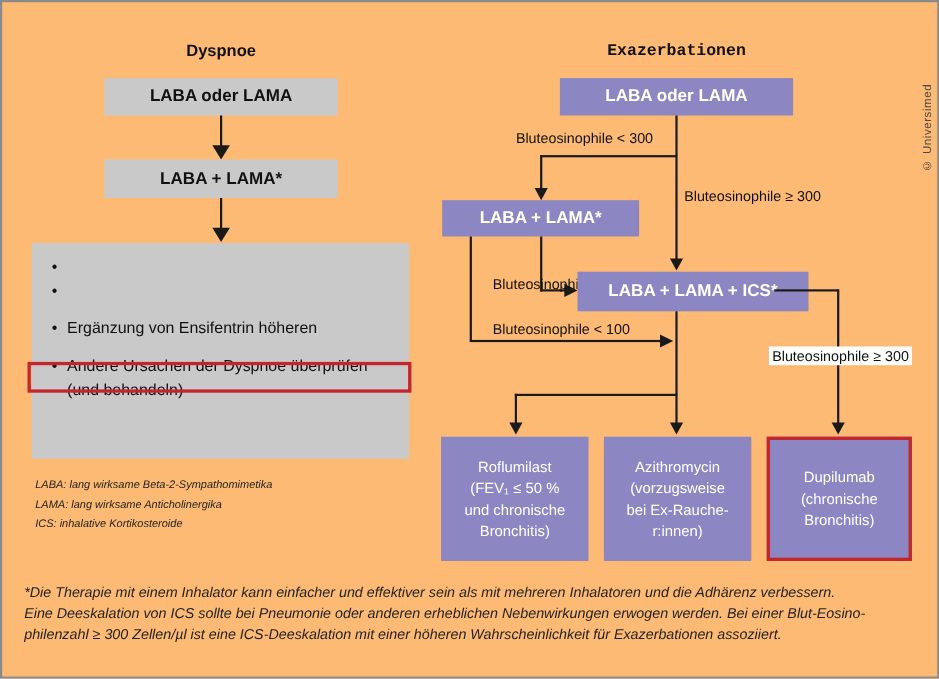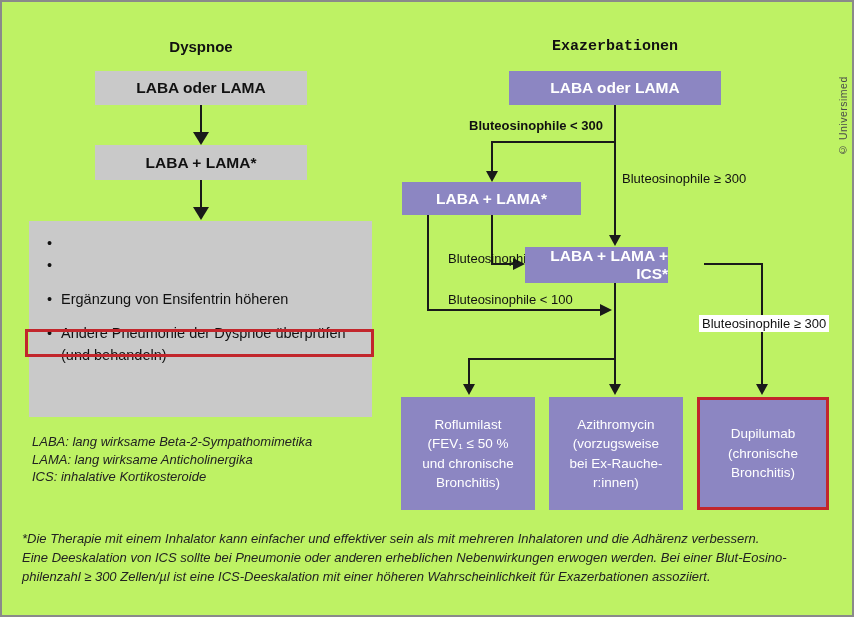--- a/index.html
+++ b/index.html
@@ -1,19 +1,19 @@
 <!DOCTYPE html>
 <html><head>
 <meta charset="utf-8">
 <style>
   html,body{margin:0;padding:0;background:#ffffff;}
   #canvas{
     position:relative;
     width:854px;height:617px;
-    background:#bef264;
+    background:#fdba74;
     border:2px solid #8a8a8a;
     box-sizing:border-box;
     font-family:"Liberation Sans", sans-serif;
     color:#1a1a1a;
     overflow:hidden;
   }
   .abs{position:absolute;}
   .col-title{
     font-size:15px;font-weight:bold;text-align:center;color:#111;
   }
@@ -34,21 +34,21 @@
     padding:11px 8px 0 18px;font-size:14.5px;line-height:22px;color:#111;
   }
   .bullet-item{display:flex;align-items:flex-start;}
   .bullet-item .dot{width:14px;flex:0 0 14px;text-align:left;}
   .bullet-item .txt{white-space:pre-line;}
   .gap{margin-top:8px;}
   .red-overlay{
     border:3px solid #c2262c;background:transparent;box-sizing:border-box;
   }
   .legend{
-    font-size:13px;font-style:italic;line-height:17.5px;color:#222;white-space:pre-line;
+    font-size:10px;font-style:italic;line-height:17.5px;color:#222;white-space:pre-line;
   }
   .footnote{
     font-size:13px;font-style:italic;line-height:19px;color:#222;white-space:pre-line;
   }
   .lbl{font-size:13px;color:#111;white-space:nowrap;}
   .lbl.bg-white{background:#ffffff;padding:1px 3px;}
   .vline{width:1.5px;background:#1a1a1a;}
   .hline{height:1.5px;background:#1a1a1a;}
   .arr-down{
     width:0;height:0;
@@ -92,58 +92,58 @@
     </div>
     <div class="bullet-item">
       <span class="dot">•</span>
     </div>
     <div class="bullet-item gap" style="margin-top:12px;">
       <span class="dot">•</span>
       <span class="txt">Ergänzung von Ensifentrin höheren</span>
     </div>
     <div class="bullet-item" style="margin-top:12px;">
       <span class="dot">•</span>
-      <span class="txt">Andere Pneumonie der Dyspnoe überprüfen
+      <span class="txt">Andere Ursachen der Dyspnoe überprüfen
 (und behandeln)</span>
     </div>
   </div>
 
   <div class="abs red-overlay" style="left:23px;top:327px;width:349px;height:28px;"></div>
 
   <div class="abs legend" style="left:30px;top:431px;width:360px;">LABA: lang wirksame Beta-2-Sympathomimetika
 LAMA: lang wirksame Anticholinergika
 ICS: inhalative Kortikosteroide</div>
 
   <div class="abs col-title" style="left:507px;top:36px;width:212px;font-family:Liberation Mono, monospace;">Exazerbationen</div>
 
   <div class="abs node purple-node" style="left:507px;top:69px;width:212px;height:34px;">LABA oder LAMA</div>
 
   <div class="abs vline" style="left:612px;top:103px;height:131px;"></div>
   <div class="abs arr-down" style="left:607px;top:233px;"></div>
 
   <div class="abs hline" style="left:489px;top:139px;width:124px;"></div>
   <div class="abs vline" style="left:489px;top:139px;height:31px;"></div>
   <div class="abs arr-down" style="left:484px;top:169px;"></div>
-  <div class="abs lbl" style="left:467px;top:116px;font-weight:bold;">Bluteosinophile &lt; 300</div>
+  <div class="abs lbl" style="left:467px;top:116px;">Bluteosinophile &lt; 300</div>
 
   <div class="abs lbl" style="left:620px;top:169px;">Bluteosinophile ≥ 300</div>
 
   <div class="abs node purple-node" style="left:400px;top:180px;width:179px;height:33px;">LABA + LAMA*</div>
 
   <div class="abs vline" style="left:489px;top:213px;height:50px;"></div>
   <div class="abs hline" style="left:489px;top:261px;width:23px;"></div>
   <div class="abs arr-right" style="left:511px;top:256px;"></div>
   <div class="abs lbl" style="left:446px;top:226px;margin-top:23px;">Bluteosinophile ≥ 100</div>
 
   <div class="abs vline" style="left:425px;top:213px;height:95px;"></div>
   <div class="abs hline" style="left:425px;top:307px;width:175px;"></div>
   <div class="abs arr-right" style="left:598px;top:302px;"></div>
   <div class="abs lbl" style="left:446px;top:290px;">Bluteosinophile &lt; 100</div>
 
-  <div class="abs node purple-node" style="left:523px;top:245px;width:143px;height:36px;text-align:right;">LABA + LAMA + ICS*</div>
+  <div class="abs node purple-node" style="left:523px;top:245px;width:210px;height:36px;">LABA + LAMA + ICS*</div>
 
   <div class="abs vline" style="left:612px;top:281px;height:76px;"></div>
   <div class="abs hline" style="left:466px;top:356px;width:147px;"></div>
   <div class="abs vline" style="left:466px;top:356px;height:27px;"></div>
   <div class="abs arr-down" style="left:461px;top:382px;"></div>
   <div class="abs vline" style="left:612px;top:356px;height:27px;"></div>
   <div class="abs arr-down" style="left:607px;top:382px;"></div>
 
   <div class="abs hline" style="left:702px;top:261px;width:58px;"></div>
   <div class="abs vline" style="left:759px;top:261px;height:122px;"></div>

